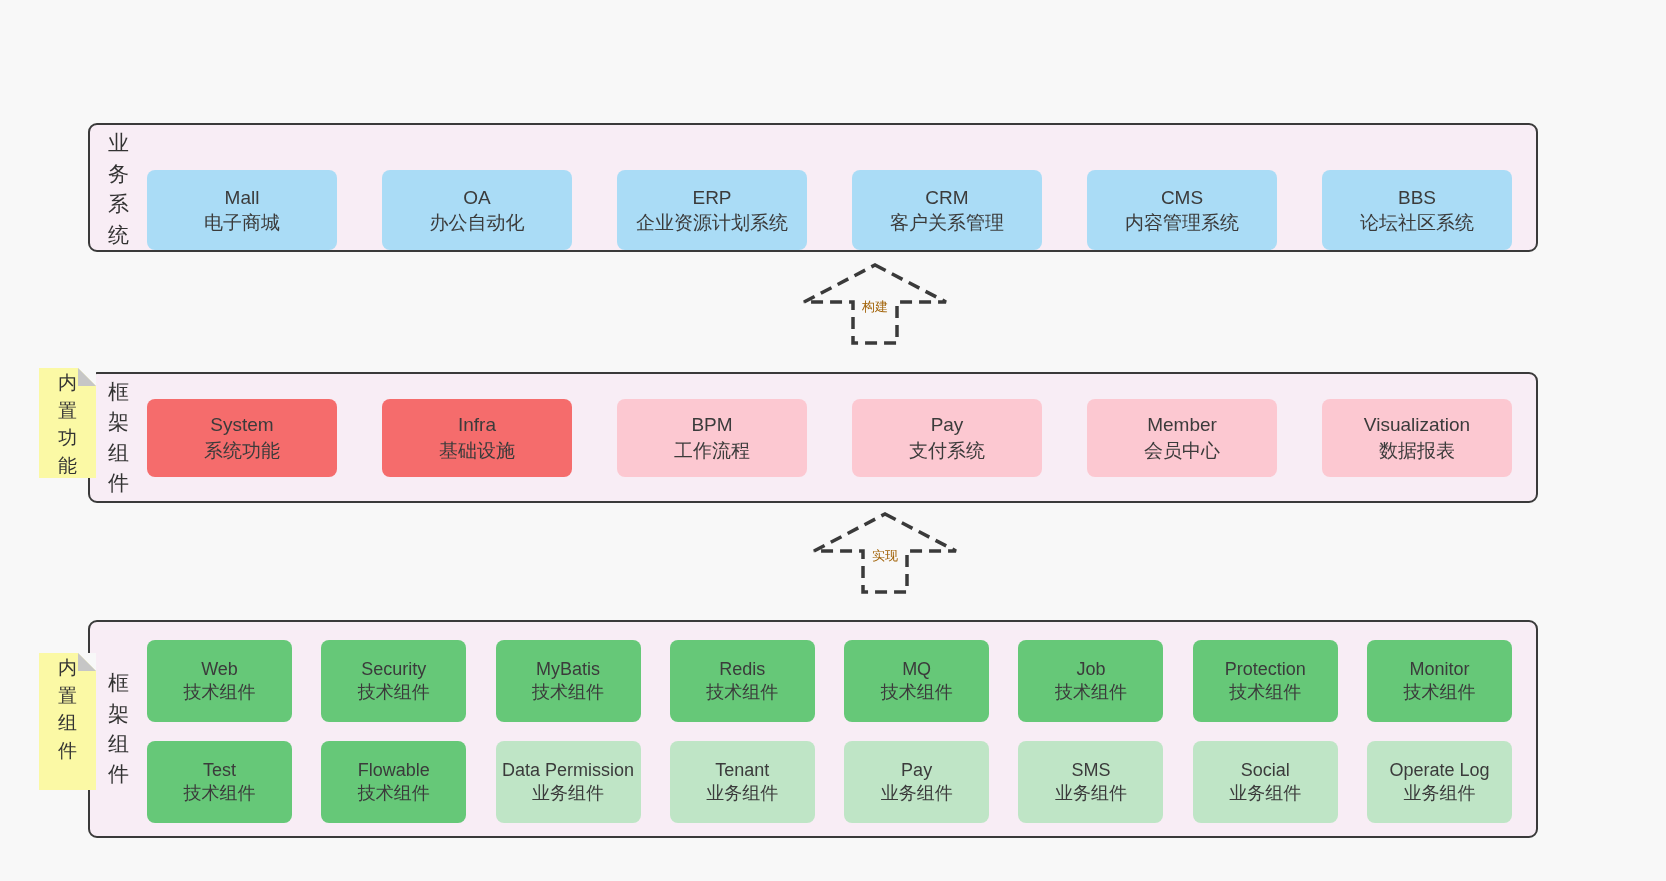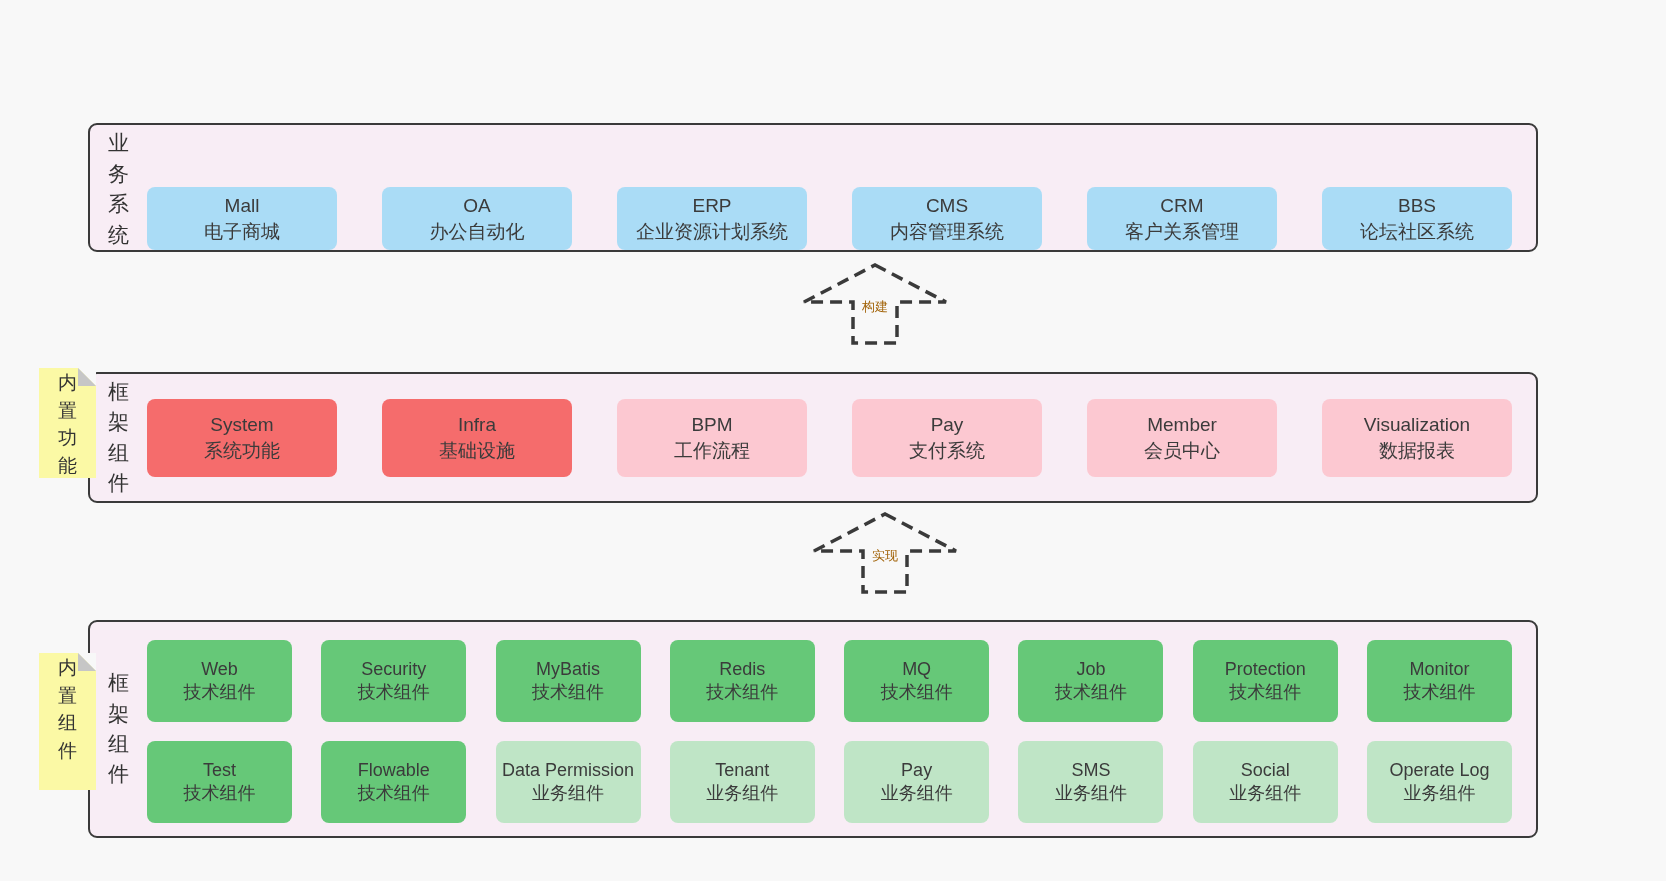--- a/index.html
+++ b/index.html
@@ -31,21 +31,21 @@
   .band-content{
     flex:1; display:flex; align-items:center; justify-content:space-between;
     padding-right:24px;
   }
   .band-content.two-rows{
     flex-direction:column; justify-content:space-between;
     padding:18px 24px 13px 0; align-items:stretch;
   }
   .box-row{display:flex; justify-content:space-between; width:100%;}
   .box{
-    width:190px; height:63px; border-radius:8px;
+    width:190px; height:80px; border-radius:8px;
     display:flex; flex-direction:column; align-items:center; justify-content:center;
     text-align:center; font-size:19px; line-height:1.32; color:var(--text);
   }
   #band-modules .box{height:78px;}
   #band-components .box{width:145px; height:82px; font-size:18px; line-height:1.28;}
   .c-blue{background:var(--blue);}
   .c-red{background:var(--red);}
   .c-pink{background:var(--pink);}
   .c-green{background:var(--green);}
   .c-lgreen{background:var(--lgreen);align-items:center;}
@@ -86,26 +86,26 @@
     </div>
     <div class="box c-blue">
       <span>OA</span>
       <span>办公自动化</span>
     </div>
     <div class="box c-blue">
       <span>ERP</span>
       <span>企业资源计划系统</span>
     </div>
     <div class="box c-blue">
+      <span>CRM</span>
+      <span>客户关系管理</span>
+    </div>
+    <div class="box c-blue">
       <span>CMS</span>
       <span>内容管理系统</span>
-    </div>
-    <div class="box c-blue">
-      <span>CRM</span>
-      <span>客户关系管理</span>
     </div>
     <div class="box c-blue">
       <span>BBS</span>
       <span>论坛社区系统</span>
     </div>
   </div>
 </div>
 
 <div class="arrow" id="arrow-build">
   <svg viewBox="0 0 150 84">

